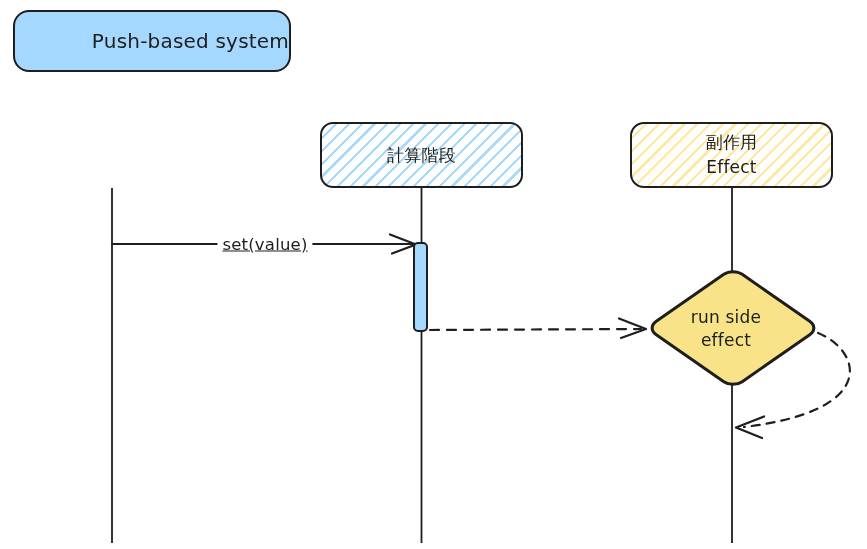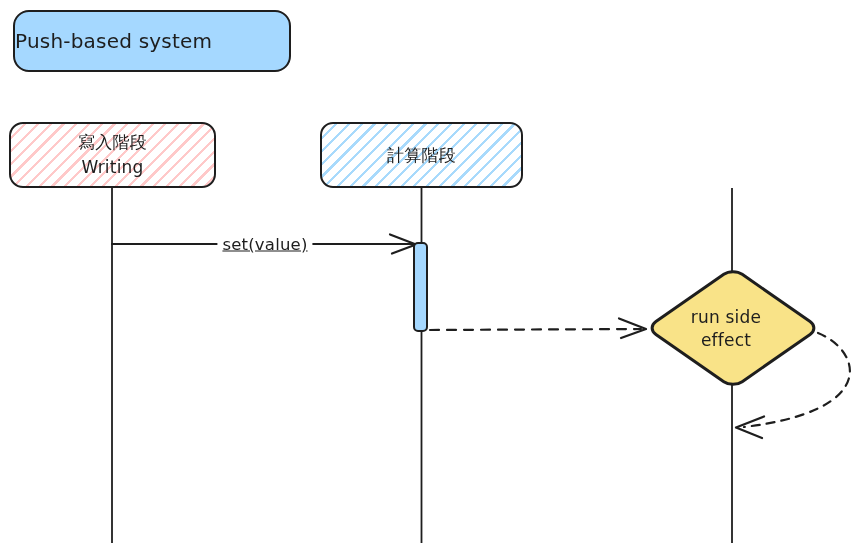--- a/index.html
+++ b/index.html
@@ -5,21 +5,21 @@
   html,body{margin:0;padding:0;background:#fff;}
   .canvas{
     position:relative;width:867px;height:549px;background:var(--background,#ffffff);
     font-family:"DejaVu Sans",sans-serif;color:var(--stroke,#1e1e1e);overflow:hidden;
     letter-spacing:.2px;
   }
   .title-box{
     position:absolute;left:13px;top:10px;width:278px;height:62px;
     background:var(--title-fill,#a5d8ff);
     border:2.5px solid var(--stroke,#1e1e1e);border-radius:16px;
-    display:flex;align-items:center;justify-content:flex-start;
+    display:flex;align-items:center;justify-content:flex-end;
     font-size:20px;z-index:3;box-sizing:border-box;
   }
   .actor{
     position:absolute;top:122px;height:66px;box-sizing:border-box;
     border:2.5px solid var(--stroke,#1e1e1e);border-radius:14px;
     background-color:#fff;
     display:flex;flex-direction:column;align-items:center;justify-content:center;
     font-size:17px;line-height:1.45;text-align:center;z-index:2;
   }
   .actor.pink{background-image:repeating-linear-gradient(135deg,var(--hatch-pink,#ffc9c9) 0 2.3px,transparent 2.3px 9px);}
@@ -62,26 +62,26 @@
 
     <line class="stroke" x1="430" y1="330" x2="641" y2="329" stroke-width="2.2" stroke-linecap="round" stroke-dasharray="9 8"></line>
     <polyline class="stroke" points="619,318.5 646,329 621,338" fill="none" stroke-width="2.2" stroke-linecap="round" stroke-linejoin="round"></polyline>
 
     <rect x="-61" y="-61" width="122" height="122" rx="13" class="stroke" fill="var(--diamond-fill,#f9e388)" stroke-width="3" vector-effect="non-scaling-stroke" transform="translate(733,328) scale(1,0.696) rotate(45)"></rect>
 
     <path class="stroke" d="M 818 333 C 862 351, 879 411, 744 427" fill="none" stroke-width="2.2" stroke-linecap="round" stroke-dasharray="8 7"></path>
     <polyline class="stroke" points="764,416.5 736,427.5 762,438" fill="none" stroke-width="2.2" stroke-linecap="round" stroke-linejoin="round"></polyline>
   </svg>
 
-  <div class="actor pink" style="left:9px;width:207px;">
-    <div>寫入階段</div>
-    <div>Writing</div>
-  </div>
   <div class="actor blue" style="left:320px;width:203px;">
     <div>計算階段</div>
+  </div>
+  <div class="actor yellow" style="left:630px;width:203px;">
+    <div>副作用</div>
+    <div>Effect</div>
   </div>
 
   <div class="activation"></div>
 
   <span class="msg-label" style="left:265px;top:244px;">set(value)</span>
 
   <div class="diamond-label">run side effect</div>
 
 </div>
 

